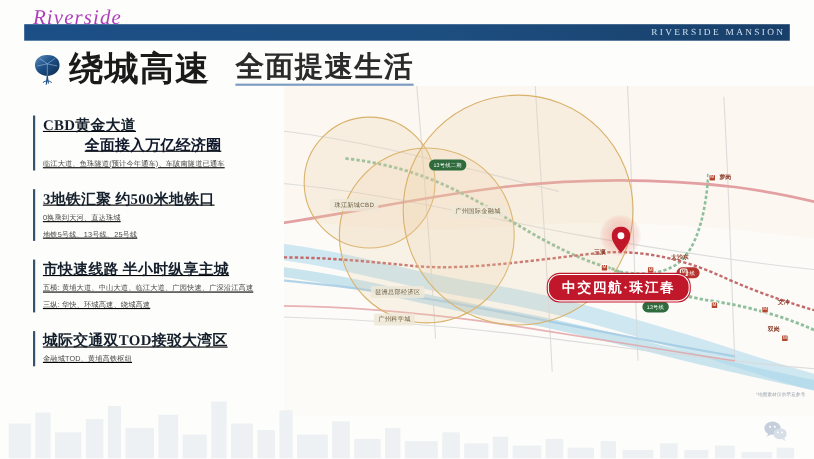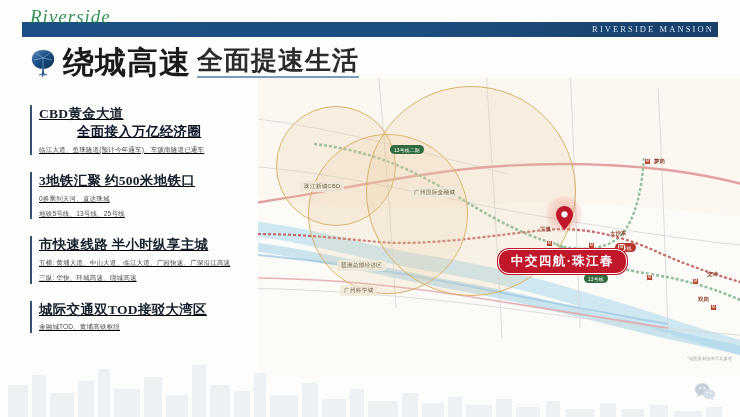--- a/index.html
+++ b/index.html
@@ -11,21 +11,21 @@
   }
   .page { position:absolute; inset:0; background:#fdfdfc; overflow:hidden; }
 
   
   .topbar {
     position:absolute; left:22px; top:22px; width:696px; height:15px;
     background:linear-gradient(90deg,#1c4f86 0%,#1d4e80 55%,#183f69 100%);
   }
   .logo-script {
     position:absolute; left:30px; top:6px; width:110px; height:30px;
-    color:#15803d; font-family:"Liberation Serif","DejaVu Serif",serif;
+    color:#a21caf; font-family:"Liberation Serif","DejaVu Serif",serif;
     font-style:italic; font-size:19px; letter-spacing:1px;
     opacity:.85; z-index:3; white-space:nowrap;
   }
   .brand-en {
     position:absolute; right:26px; top:24px;
     color:#cfe0ef; font-family:"Liberation Serif",serif;
     font-size:8.5px; letter-spacing:2.1px; z-index:4;
   }
 
   
@@ -33,21 +33,21 @@
   .gem { width:26px; height:30px; margin-right:7px; position:relative; }
   .gem svg { display:block; }
   .h-main {
     font-family:"Liberation Serif","DejaVu Serif",serif;
     font-size:31px; font-weight:bold; color:#1a1a1a; letter-spacing:1px;
     line-height:1;
   }
   .h-sub {
     font-family:"Liberation Serif","DejaVu Serif",serif;
     font-size:26px; font-weight:bold; color:#2b2b2b; letter-spacing:1px;
-    margin-left:6px; padding-bottom:2px; line-height:1;
+    margin-left:23px; padding-bottom:2px; line-height:1;
     border-bottom:2px solid #7c9cc0;
   }
 
   
   .features { position:absolute; left:30px; top:105px; width:235px; }
   .feature { margin-bottom:17px; padding-left:7px; border-left:2px solid #37526f;text-decoration:underline; }
   .feature .f-title {
     font-family:"Liberation Serif","DejaVu Serif",serif;
     font-size:13.5px; font-weight:bold; color:#15202c; line-height:1.32;
     letter-spacing:.3px;

